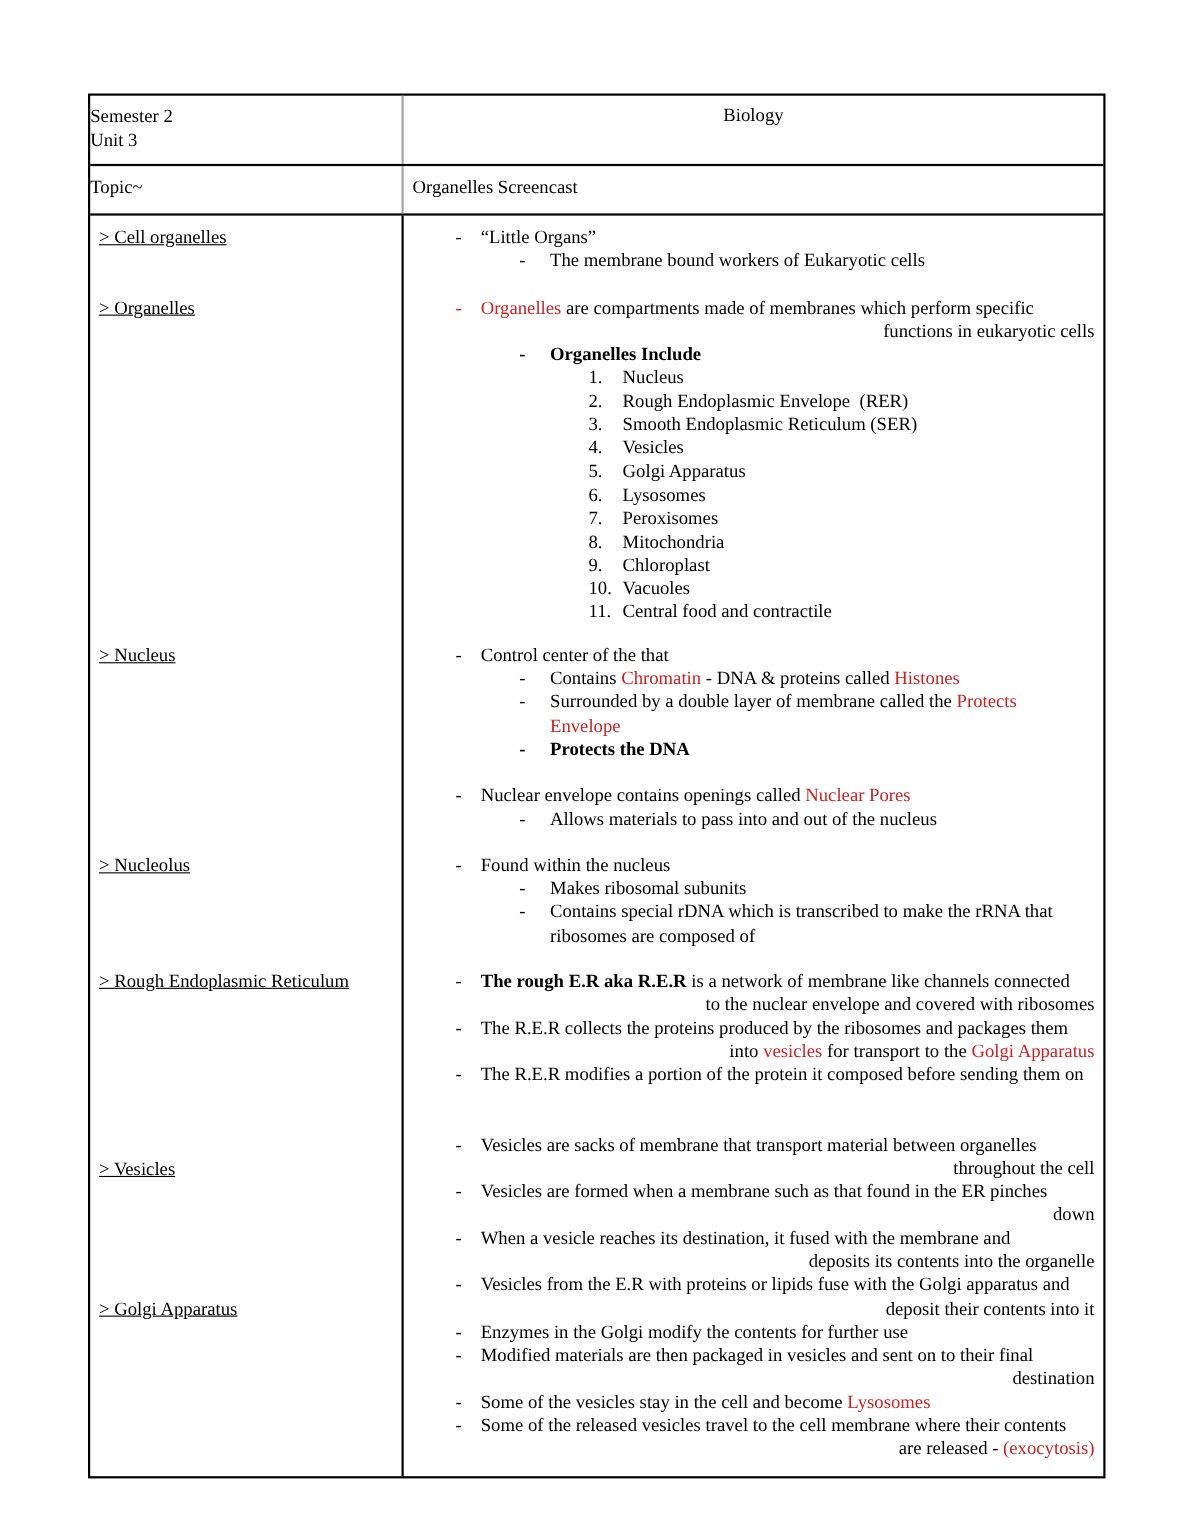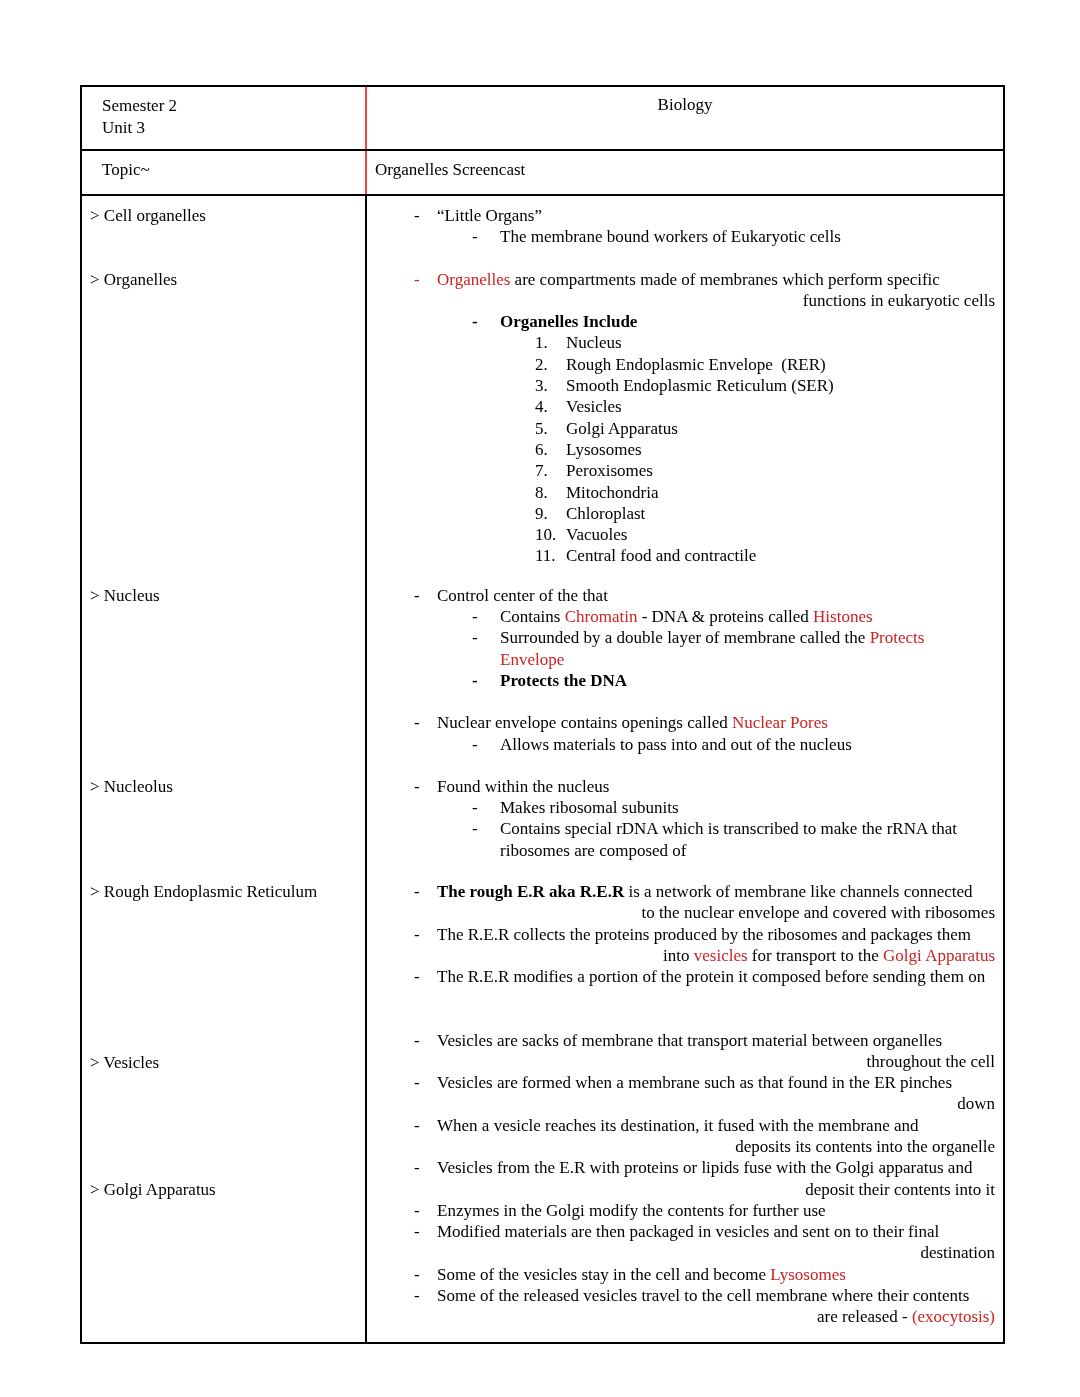--- a/index.html
+++ b/index.html
@@ -11,31 +11,31 @@
     font-size:17px;color:#000;
     overflow:hidden;
   }
   .notes-table{
     position:absolute;left:80px;top:85px;width:925px;
     border:2px solid #000;
     box-sizing:border-box;
   }
   .row{display:flex;border-bottom:2px solid #000;}
   .row:last-child{border-bottom:none;}
-  .cell-left{flex:0 0 285px;box-sizing:border-box;border-right:2px solid #ef4444;padding:8px 8px 8px 20px;}
+  .cell-left{flex:0 0 285px;box-sizing:border-box;border-right:2px solid #a3a3a3;padding:8px 8px 8px 0;}
   .cell-right{flex:1;box-sizing:border-box;padding:8px 8px 8px 8px;}
   .header-row{height:62px;}
   .header-row .cell-left div{line-height:21.5px;}
   .header-row .cell-right{text-align:center;}
   .topic-row{height:43px;}
   .topic-row .cell-left,.topic-row .cell-right{padding-top:9px;}
   .content-row{position:relative;display:block;min-height:1143px;box-sizing:border-box;padding:9px 0 14px 0;}
   .col-divider{position:absolute;left:283px;top:0;bottom:0;width:2px;background:#000;}
   .section{display:flex;}
-  .topic-cell{flex:0 0 285px;box-sizing:border-box;padding:0 10px 0 8px;}
+  .topic-cell{flex:0 0 285px;box-sizing:border-box;padding:0 10px 0 8px;text-decoration:underline;}
   .topic{line-height:21.3px;}
   .notes-cell{flex:1;box-sizing:border-box;padding-right:8px;}
   .note{display:flex;line-height:21.3px;}
   .note-text{white-space:pre-wrap;}
   .marker{flex:none;}
   .l1 .marker{margin-left:47px;width:23px;}
   .l2 .marker{margin-left:105px;width:28px;}
   .l3 .marker{margin-left:168px;width:31px;}
   .cont.l1{padding-left:70px;justify-content:flex-end;}
   .cont.l2{padding-left:133px;}

